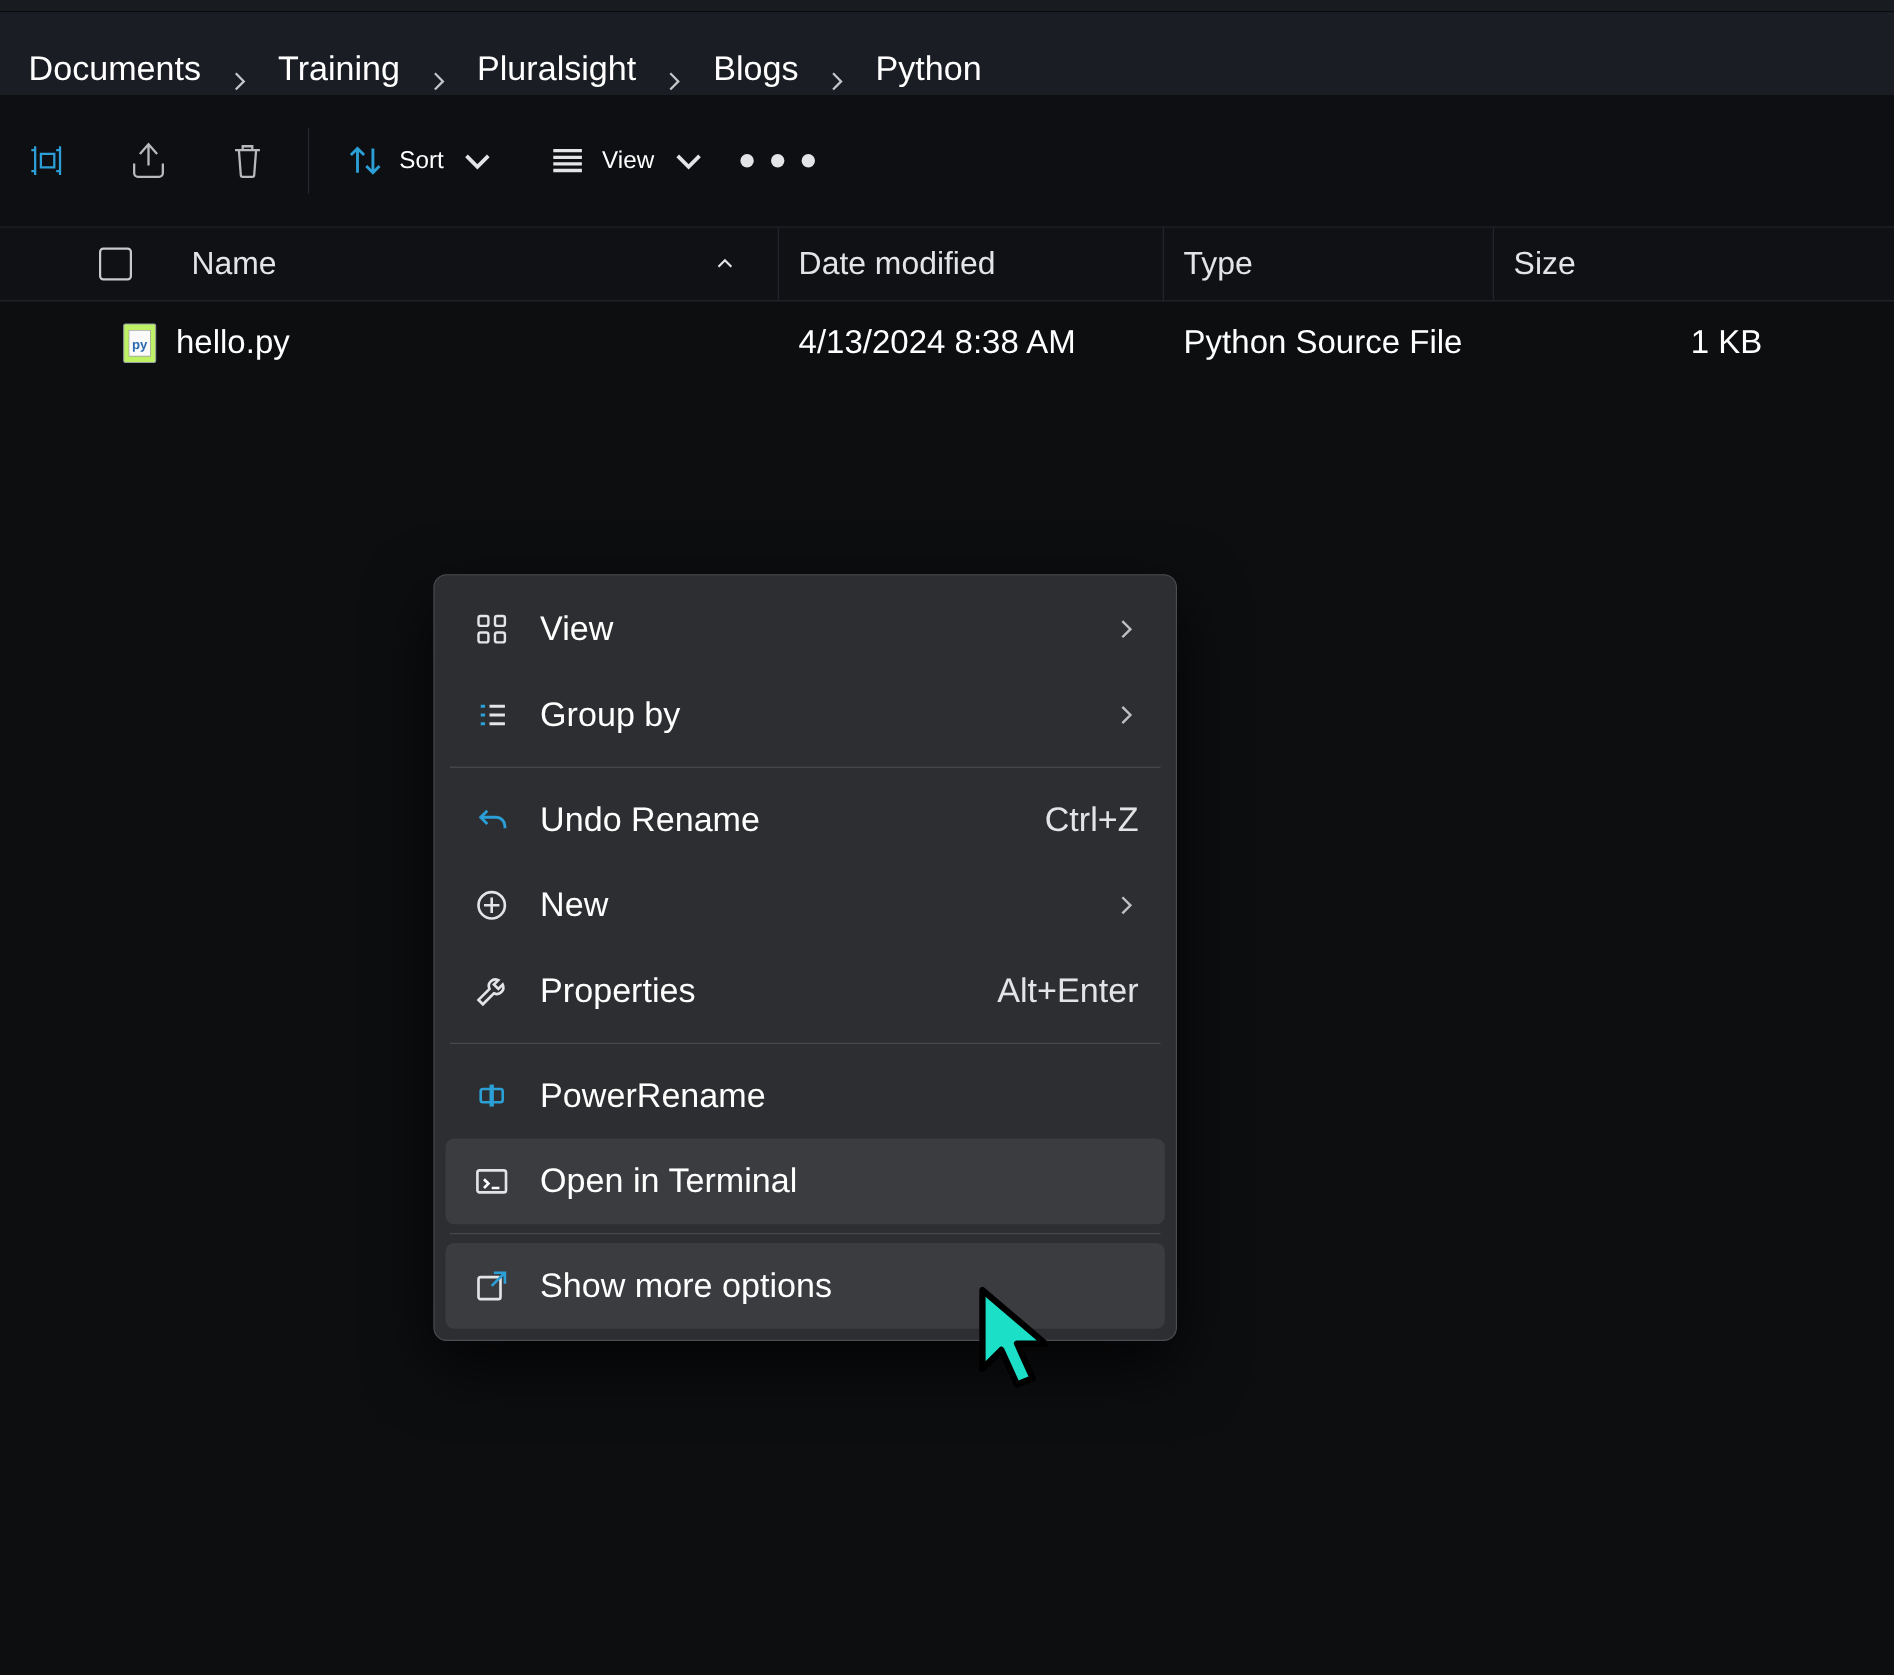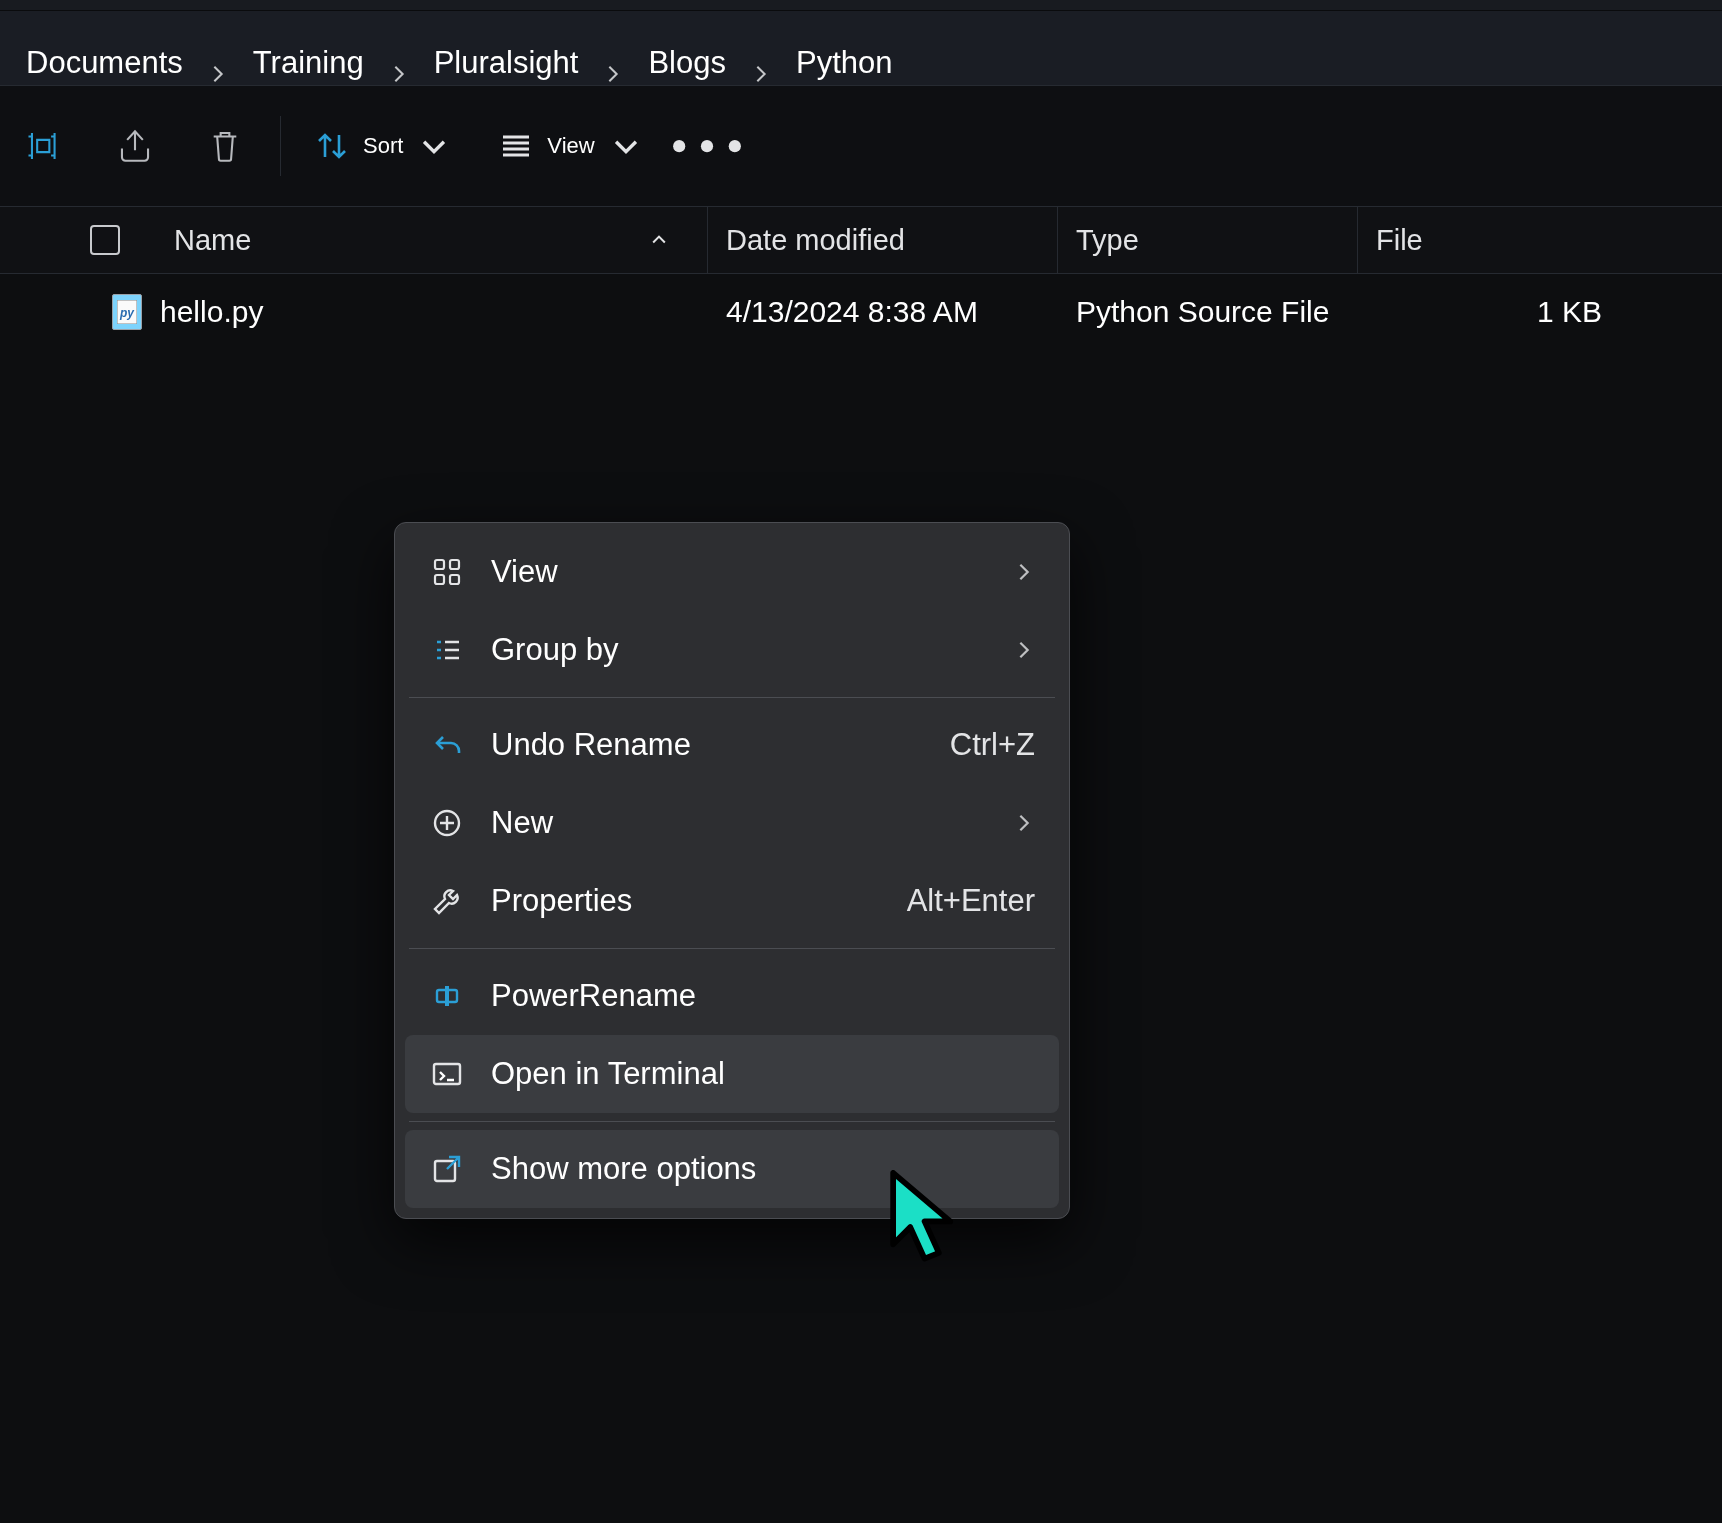--- a/index.html
+++ b/index.html
@@ -46,21 +46,21 @@
   .sort-caret{margin-left:auto;margin-right:20px;}
   .sort-caret svg{width:20px;height:20px;stroke:var(--text-dim);}
   
   .rows{position:relative;}
   .row{display:flex;align-items:center;height:76px;font-size:30px;color:var(--text);}
   .row .cell{padding:0 18px;box-sizing:border-box;}
   .row .cell.name{width:708px;padding-left:112px;display:flex;align-items:center;gap:18px;}
   .row .cell.date{width:350px;}
   .row .cell.type{width:300px;}
   .row .cell.size{flex:1;text-align:right;padding-right:120px;}
-  .fileicon{width:28px;height:34px;background:#7dd3fc;border:1px solid #9aa0a7;border-radius:2px;display:flex;align-items:center;justify-content:center;font-size:18px;color:#2b6cb0;font-weight:bold;font-style:italic;}
+  .fileicon{width:28px;height:34px;background:#bef264;border:1px solid #9aa0a7;border-radius:2px;display:flex;align-items:center;justify-content:center;font-size:18px;color:#2b6cb0;font-weight:bold;}
   
   .ctx{position:absolute;left:394px;top:522px;width:654px;background:var(--menu-bg);border:1px solid var(--menu-border);border-radius:12px;box-shadow:0 22px 60px rgba(0,0,0,.75);padding:10px 10px;}
   .mitem{display:flex;align-items:center;height:78px;padding:0 24px;border-radius:8px;font-size:31px;color:var(--text);position:relative;}
   .mitem.hover{background:var(--menu-hover);}
   .mitem .mi-icon{width:36px;display:flex;justify-content:center;margin-right:26px;}
   .mitem .mi-icon svg{width:32px;height:32px;}
   .mitem .mi-chev{margin-left:auto;opacity:.8;}
   .mitem .mi-chev svg{width:22px;height:22px;stroke:var(--text-dim);}
   .mitem .mi-accel{margin-left:auto;color:var(--text-dim);font-size:31px;}
   .msep{height:1px;background:var(--menu-border);margin:8px 4px;}
@@ -167,21 +167,21 @@
         </svg>
       </span>
   </div>
   <div class="col date">
       <span>Date modified</span>
     </div>
   <div class="col type">
       <span>Type</span>
     </div>
   <div class="col size">
-      <span>File</span>
+      <span>Size</span>
     </div>
 </div>
 
 <div class="rows">
   <div class="row">
     <div class="cell name">
       <span class="fileicon">
         <svg viewBox="0 0 20 24" width="20" height="24">
             <rect x="0" y="0" width="20" height="24" fill="#fafafa" stroke="#888"></rect>
             <text x="10" y="17" font-size="12" text-anchor="middle" fill="#2b6cb0" font-family="Arial">py</text>

